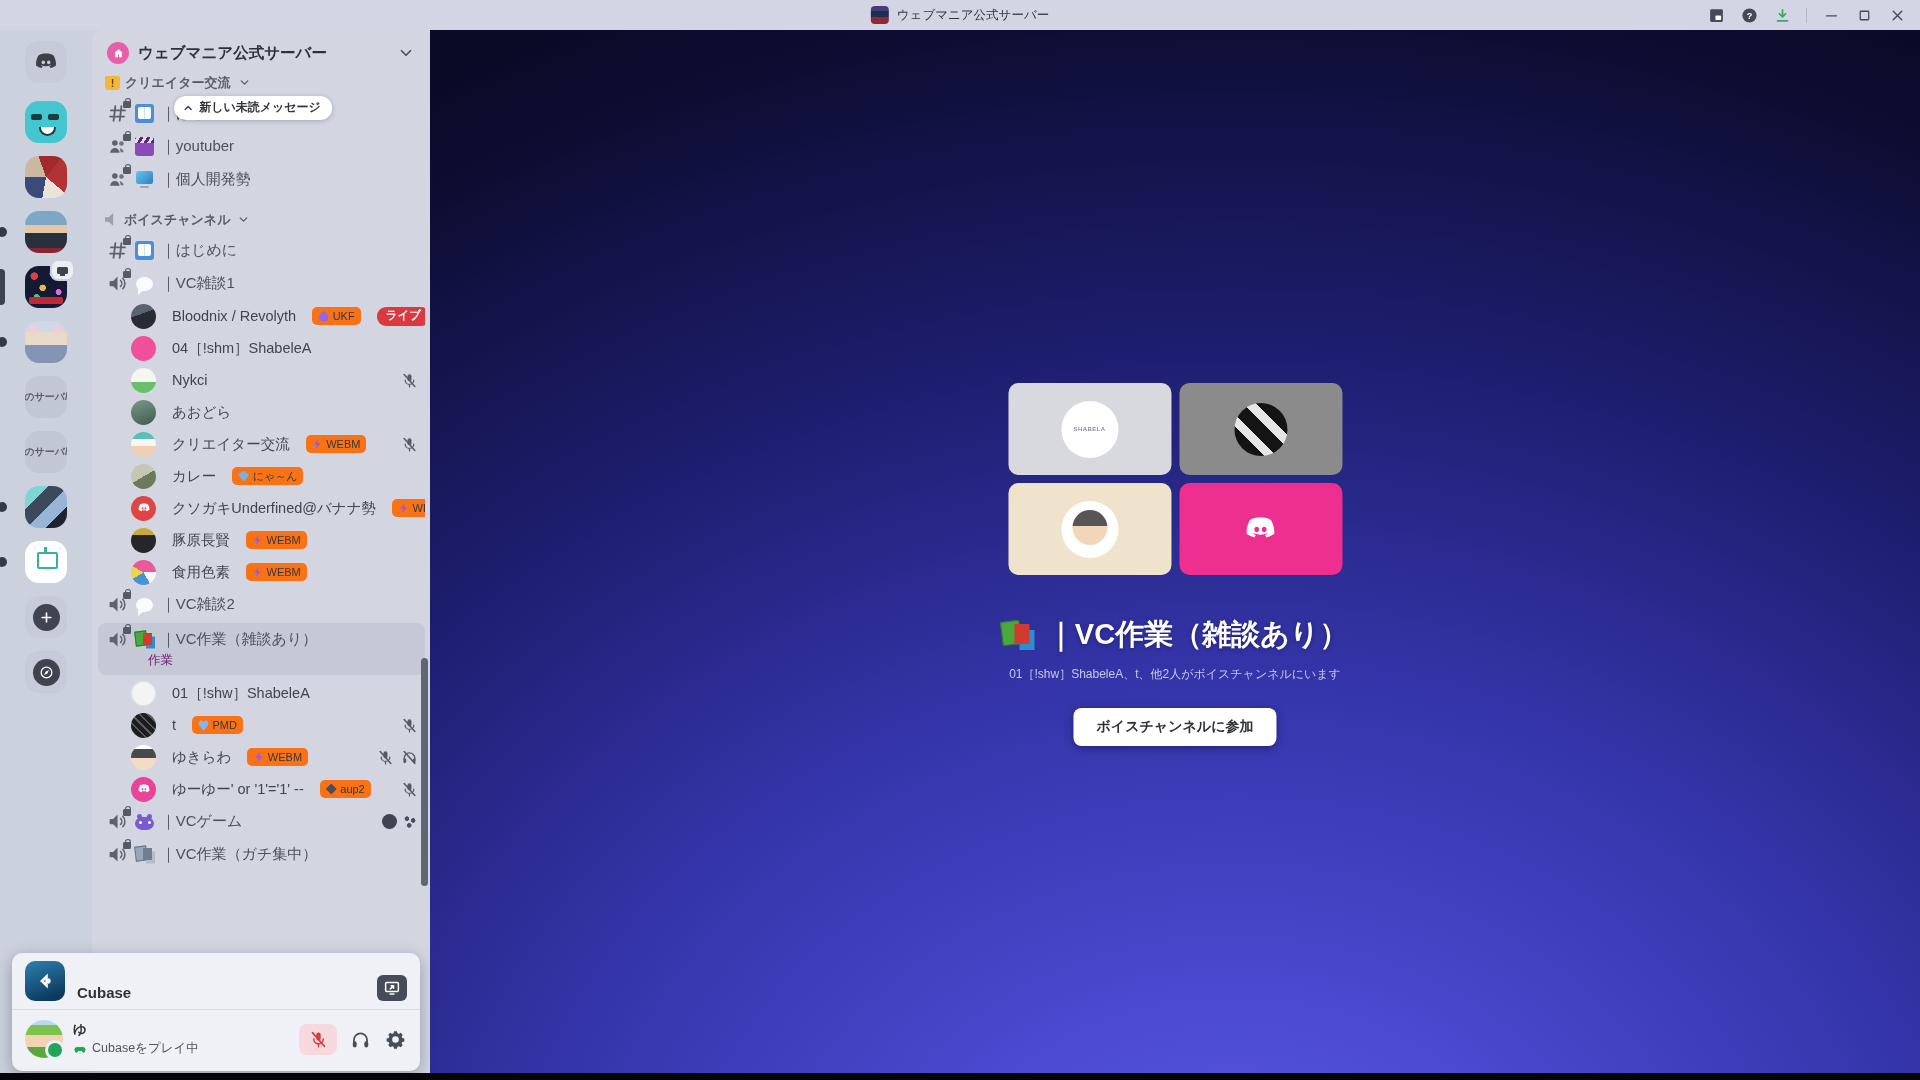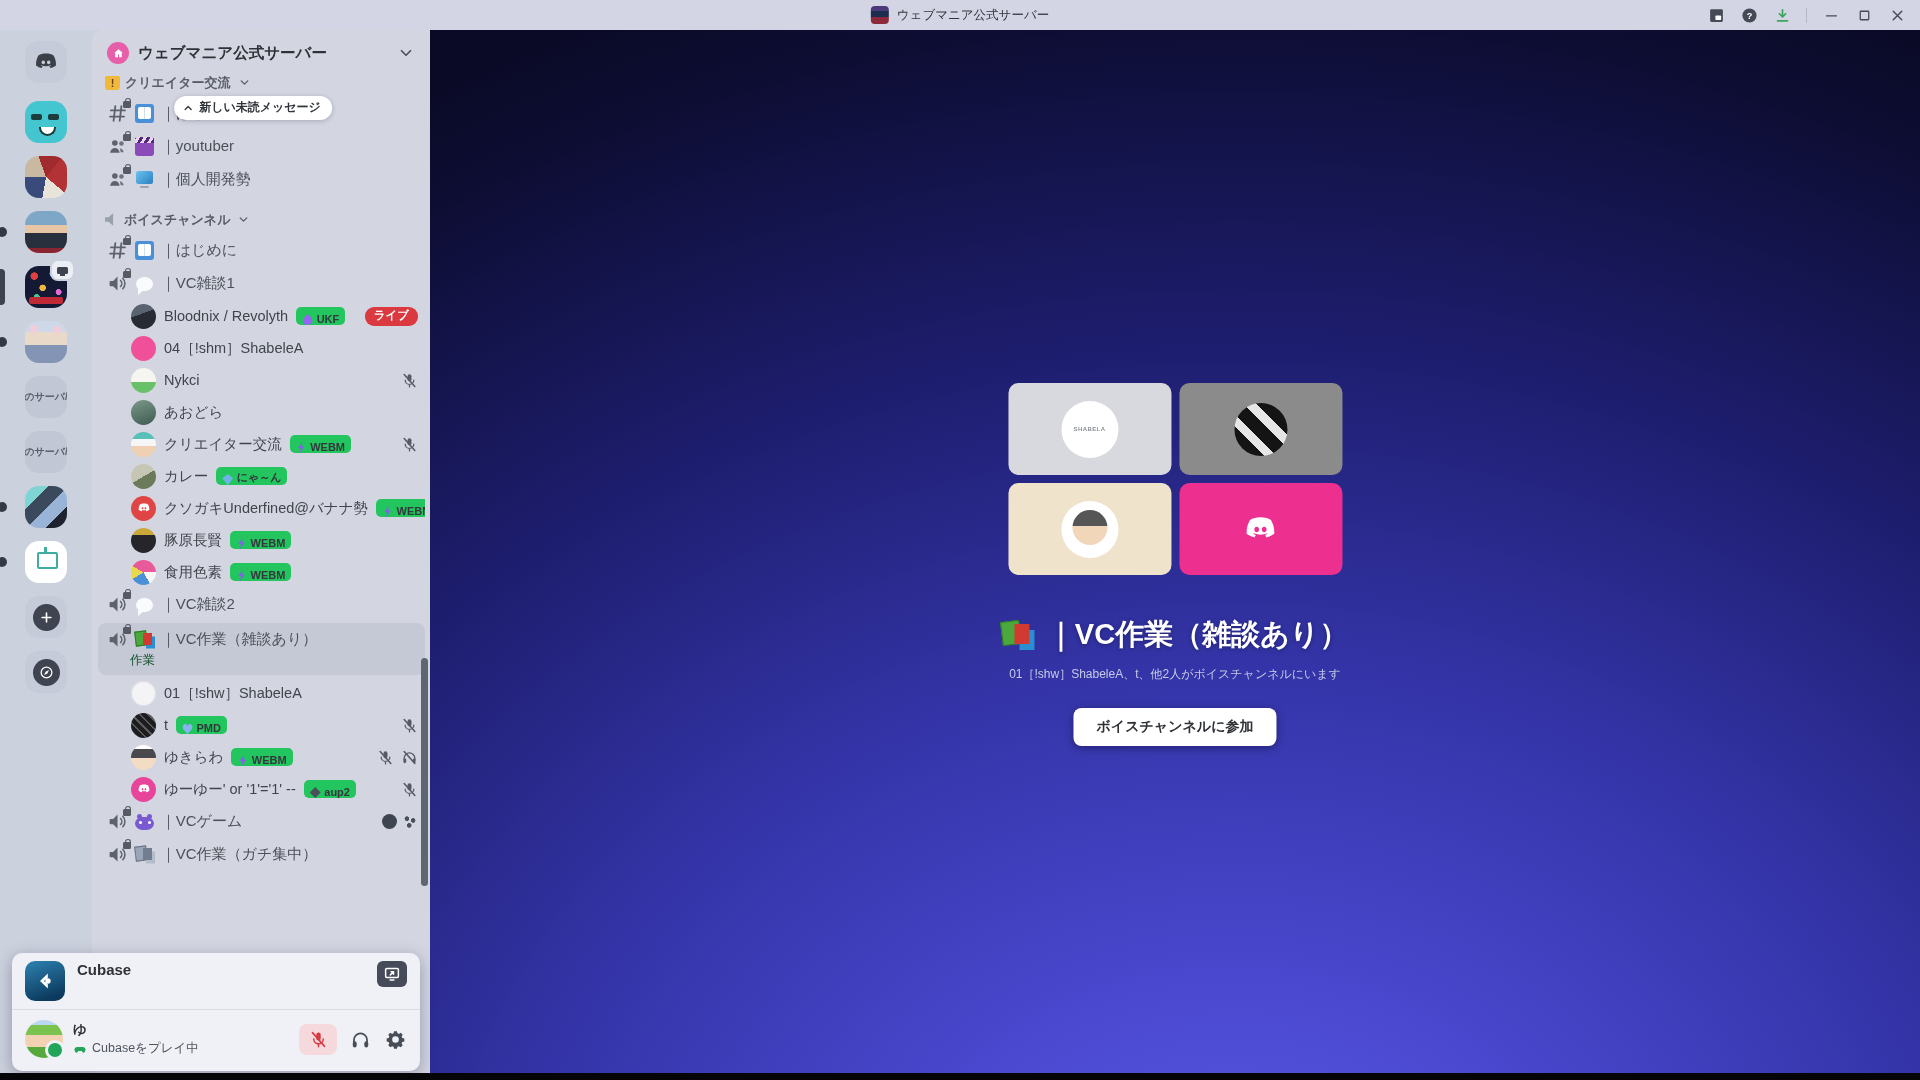--- a/index.html
+++ b/index.html
@@ -59,26 +59,26 @@
   .cat{display:flex;align-items:center;gap:5px;height:29px;padding:0 7px;color:#595e66;font-size:13px;font-weight:600;margin-top:9px;white-space:nowrap}
   .cat.clip{margin-top:-10px}
   .cat .cat-chev{width:13px;height:13px;color:#5a5f68;margin-left:2px}
   .chan{display:flex;align-items:center;gap:7px;height:33px;padding:0 9px;border-radius:8px;color:#4c5158;font-size:15px;font-weight:500;white-space:nowrap;overflow:hidden;position:relative}
   .chan-icon{width:21px;height:21px;position:relative;flex:none}
   .chan-icon svg{width:21px;height:21px}
   .mini-lock{position:absolute;top:-2px;right:-3px;width:8px;height:6.5px;background:#555a63;border-radius:1.5px}
   .mini-lock::before{content:"";position:absolute;top:-3.5px;left:1.6px;width:4.8px;height:4.5px;border:1.4px solid #555a63;border-bottom:none;border-radius:3px 3px 0 0}
   .chan-label{overflow:hidden}
   .chan-sel-block{background:#c5c9d6;border-radius:8px;margin:2px 0;padding-bottom:6px}
-  .chan-sub{padding-left:32px;font-size:12.5px;color:#14532d;margin-top:-4px}
-  .vuser{display:flex;align-items:center;gap:8px;height:32px;padding:0 7px 0 33px;white-space:nowrap;overflow:hidden}
+  .chan-sub{padding-left:50px;font-size:12.5px;color:#701a75;margin-top:-4px}
+  .vuser{display:flex;align-items:center;gap:16px;height:32px;padding:0 7px 0 33px;white-space:nowrap;overflow:hidden}
   .uav{width:25px;height:25px;border-radius:50%;flex:none;display:flex;align-items:center;justify-content:center;overflow:hidden;position:relative}
   .uav svg{width:14px;height:14px}
   .uname{font-size:14.5px;color:#40454c;flex:none}
-  .badge{display:inline-flex;align-items:flex-end;gap:3.5px;background:#22c55e;border-radius:5px;height:18px;padding:0 6px;font-size:11px;font-weight:700;color:#33373d;flex:none}
+  .badge{display:inline-flex;align-items:center;gap:3.5px;background:#f97316;border-radius:5px;height:18px;padding:0 6px;font-size:11px;font-weight:400;color:#33373d;flex:none}
   .bi{width:11px;height:11px;display:inline-block;flex:none}
   .bi-flame{background:#9266f0;clip-path:polygon(50% 0%,78% 28%,95% 60%,82% 92%,50% 100%,18% 92%,5% 60%,25% 26%)}
   .bi-bolt{background:#8a5cf5;clip-path:polygon(60% 0,22% 55%,45% 55%,38% 100%,80% 42%,55% 42%)}
   .bi-gem{background:#6fb3e8;clip-path:polygon(50% 0,100% 38%,50% 100%,0 38%)}
   .bi-heart{background:#8ab4f0;clip-path:polygon(50% 100%,10% 55%,5% 30%,20% 10%,40% 12%,50% 28%,60% 12%,80% 10%,95% 30%,90% 55%)}
   .bi-diamond{background:#4a4f5a;clip-path:polygon(50% 0,100% 50%,50% 100%,0 50%)}
   .urow-right{margin-left:auto;display:flex;gap:7px;align-items:center;flex:none}
   .usticon{width:17px;height:17px}.usticon svg{width:17px;height:17px}
   .live{background:#da3940;color:#fff;font-size:11.5px;font-weight:700;padding:1.5px 9px 2.5px;border-radius:9px;flex:none}
   .vg-extra{margin-left:auto;display:flex;align-items:center;gap:6px;flex:none}
@@ -116,21 +116,21 @@
   .em-bubble::after{content:"";position:absolute;bottom:-4px;left:2px;width:7px;height:6px;background:#fafbfe;clip-path:polygon(0 0,100% 0,0 100%)}
   .em-books::before{content:"";position:absolute;left:0;top:1px;width:10px;height:13px;background:#4aa83c;border:1px solid #2f7a28;transform:rotate(-7deg)}
   .em-books::after{content:"";position:absolute;left:8px;top:3px;width:9px;height:12px;background:#d03a30;box-shadow:3px 3.5px 0 #2a8fd0}
   .em-books-gray::before{content:"";position:absolute;left:0;top:1px;width:10px;height:13px;background:#9aa6b8;border:1px solid #6b7688;transform:rotate(-7deg)}
   .em-books-gray::after{content:"";position:absolute;left:8px;top:3px;width:9px;height:12px;background:#727e90;box-shadow:3px 3.5px 0 #b2bcca}
   .em-gamepad{background:#7a5ad0;border-radius:8px/7px;height:13px!important;margin-top:3px}
   .em-gamepad::before{content:"";position:absolute;top:-3px;left:2px;width:5px;height:5px;background:#7a5ad0;border-radius:50%;box-shadow:10px 0 0 #7a5ad0}
   .em-gamepad::after{content:"";position:absolute;top:4px;left:3.5px;width:3.5px;height:3.5px;border-radius:50%;background:#fff;box-shadow:9px 0 0 #fff}
   
   .bpanel{position:absolute;left:12px;bottom:2px;width:408px;background:#f0f1f6;border-radius:10px;box-shadow:0 4px 16px rgba(10,10,40,.3);z-index:10;overflow:hidden}
-  .act-row{display:flex;align-items:flex-start;gap:12px;padding:8px 13px}
+  .act-row{display:flex;align-items:flex-end;gap:12px;padding:8px 13px}
   .act-icon{width:40px;height:40px;border-radius:10px;background:linear-gradient(160deg,#2e82b2 0%,#0c3a5e 85%);display:flex;align-items:center;justify-content:center;flex:none}
   .act-icon svg{width:24px;height:24px}
   .act-name{font-size:15px;font-weight:600;color:#2e3136;flex:1}
   .act-stream{width:30px;height:26px;border-radius:6px;background:#454b58;display:flex;align-items:center;justify-content:center;flex:none}
   .act-stream svg{width:18px;height:18px}
   .divider{height:1px;background:#d9dbe4}
   .user-row{display:flex;align-items:center;gap:10px;padding:10px 13px 13px}
   .me-av{width:38px;height:38px;border-radius:50%;background:linear-gradient(180deg,#bcd8f0 0 14%,#7cc24e 14% 40%,#f2d2b2 40% 72%,#58a83c 72%);position:relative;flex:none}
   .me-av::after{content:"";position:absolute;right:-2px;bottom:-2px;width:14px;height:14px;border-radius:50%;background:#23a559;border:3px solid #f0f1f6}
   .me-info{flex:1;min-width:0}

